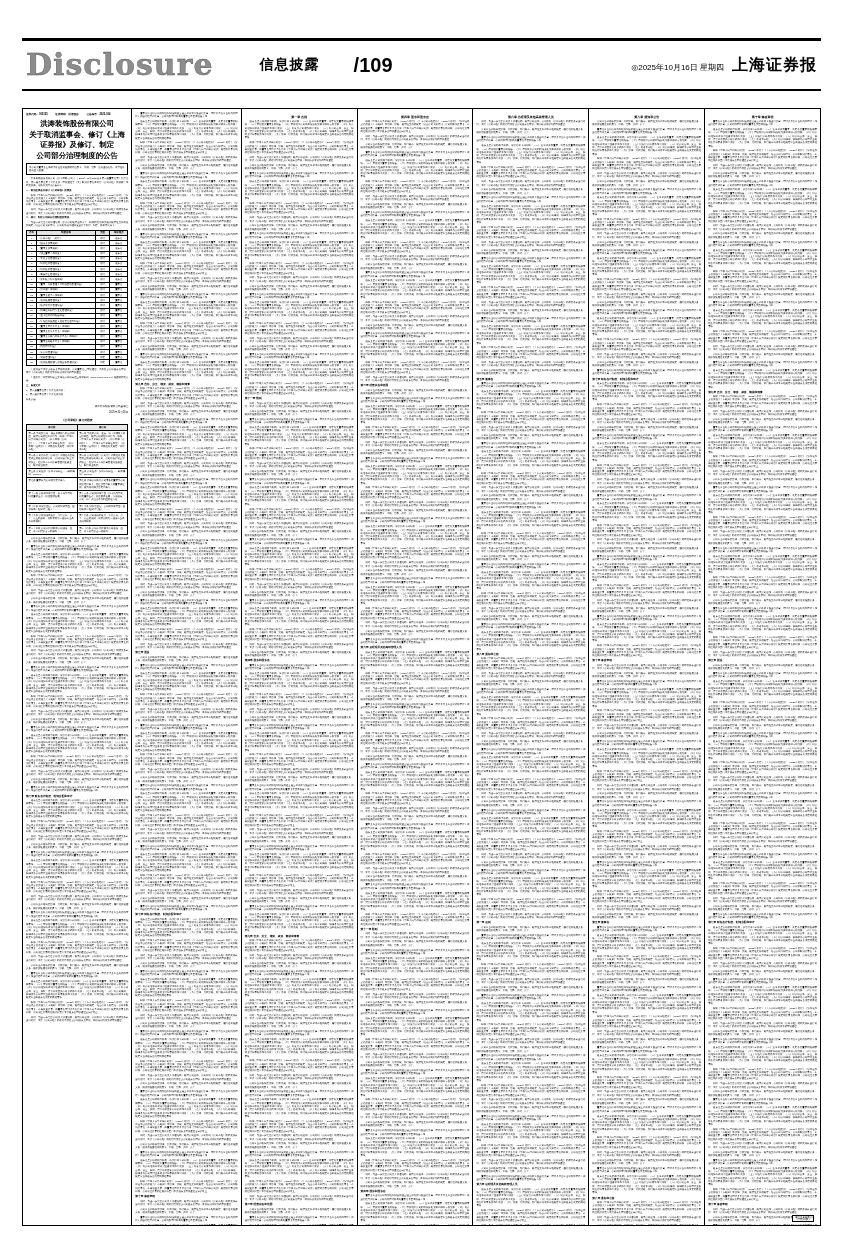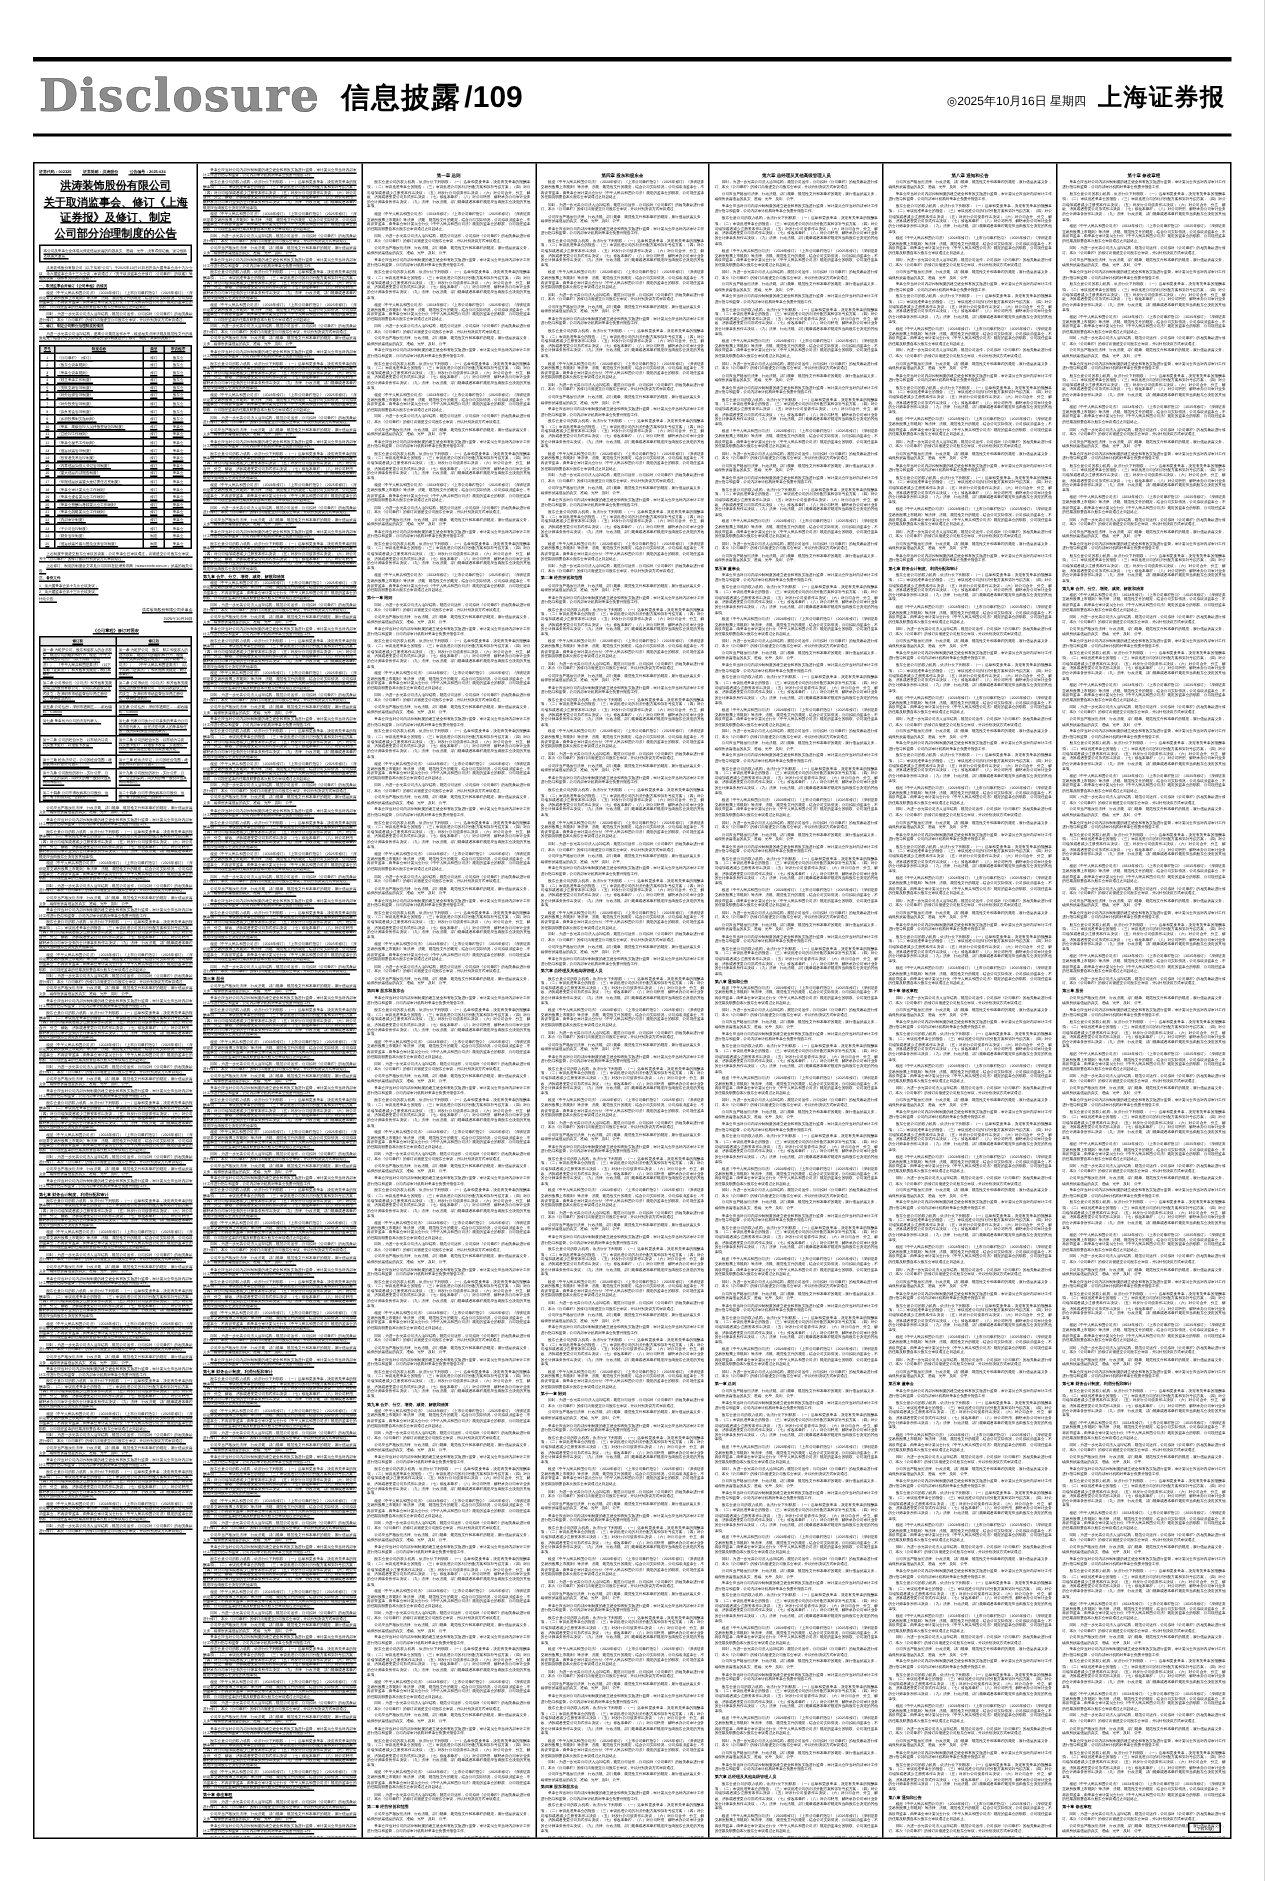--- a/index.html
+++ b/index.html
@@ -5,32 +5,32 @@
   html,body{margin:0;padding:0;background:#b8b8b8;}
   body{font-family:"Liberation Sans","DejaVu Sans",sans-serif;}
   .page{
     width:843px;height:1254px;background:#ffffff;position:relative;overflow:hidden;
     box-sizing:border-box;
   }
   
   .masthead{
     position:absolute;left:22px;top:38px;width:799px;height:48px;
     border-top:3px solid #000;border-bottom:2px solid #000;
-    display:flex;align-items:center;
+    display:flex;align-items:center;gap:32px;
   }
   .disclosure-word{
     font-family:"DejaVu Serif",serif;
     font-size:30px;font-weight:bold;letter-spacing:1px;
     color:#8d8d8d;
     padding-left:4px;
     -webkit-text-stroke:0.4px #555;
     line-height:1;
   }
   .masthead-cn{
-    font-size:19px;font-weight:bold;color:#000;margin-left:14px;letter-spacing:1px;
+    font-size:14px;font-weight:bold;color:#000;margin-left:14px;letter-spacing:1px;
   }
   .masthead-page{font-size:20px;font-weight:bold;color:#000;margin-left:2px;}
   .masthead-right{
     margin-left:auto;display:flex;align-items:flex-end;gap:8px;padding-right:4px;
   }
   .masthead-date{font-size:8px;color:#000;margin-bottom:3px;text-align:right;}
   .masthead-paper{
     font-family:Liberation Mono, monospace;font-size:16px;font-weight:bold;color:#000;
     letter-spacing:1px;
   }
@@ -38,21 +38,21 @@
   .sheet{
     position:absolute;left:22px;top:108px;width:799px;height:1118px;
     border:1px solid #000;box-sizing:border-box;
     display:flex;
   }
   .col{
     flex:1 1 0;border-right:1px solid #000;box-sizing:border-box;
     padding:3px 3px 2px 3px;overflow:hidden;position:relative;
   }
   .col:last-child{border-right:none;}
-  .col.wide{flex:2 1 0;padding:0;display:flex;text-decoration:underline;}
+  .col.wide{flex:2 1 0;padding:0;display:flex;}
   .subcol{flex:1 1 0;border-right:1px solid #000;box-sizing:border-box;padding:3px;overflow:hidden;}
   .subcol:last-child{border-right:none;}
 
   
   .tiny{font-size:2.4px;line-height:3.3px;color:#000;text-align:justify;word-break:break-all;}
   .tiny p{margin:0 0 1.5px 0;text-indent:4.8px;}
   .tiny p.noind{text-indent:0;}
   .hd{font-size:3px;font-weight:bold;text-align:center;margin:2.5px 0 1.5px 0;line-height:4px;}
   .hd-l{font-size:2.7px;font-weight:bold;margin:2px 0 1px 0;}
 

